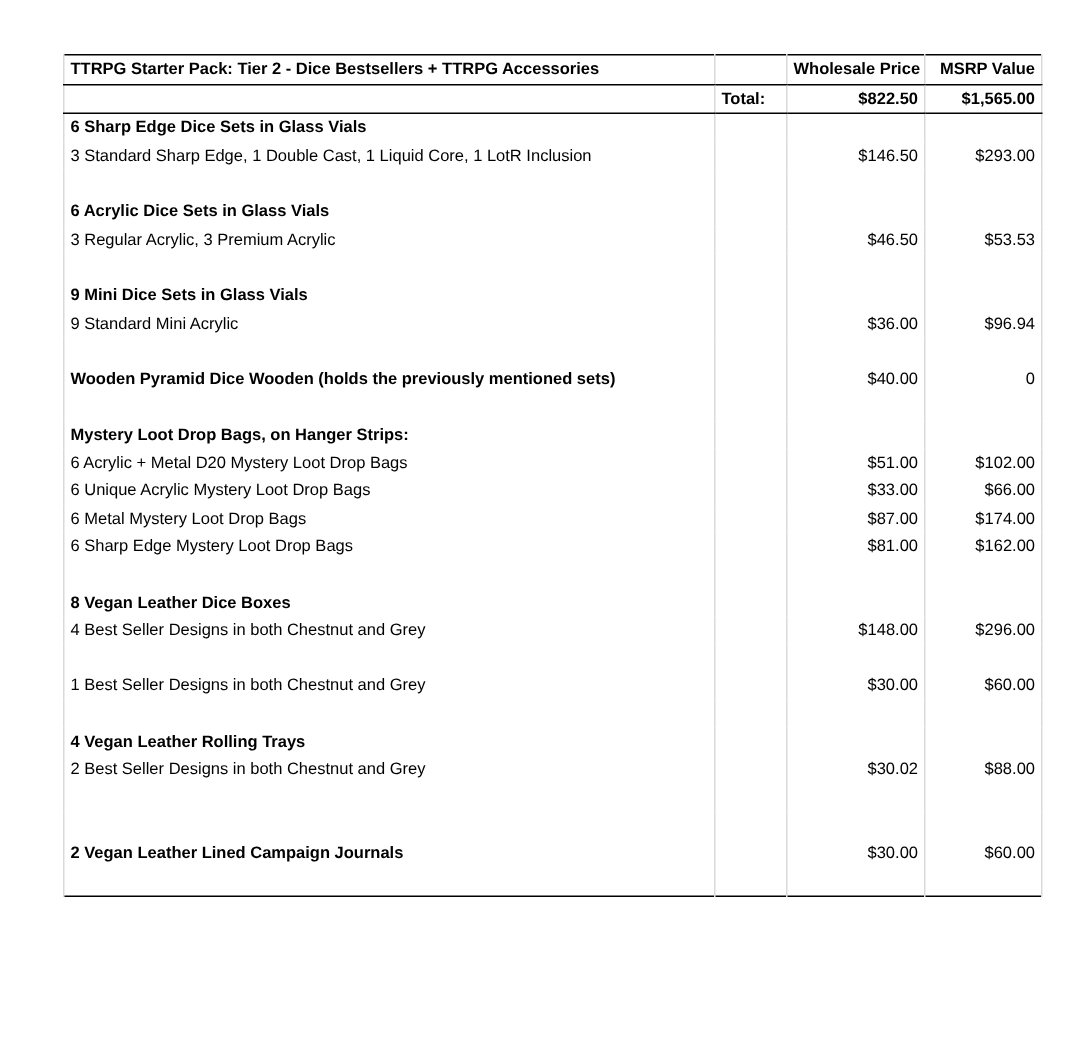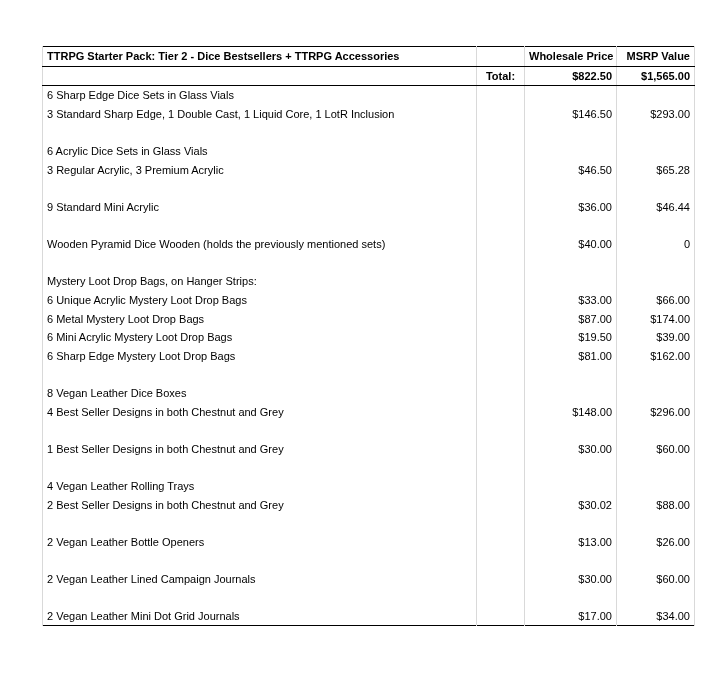--- a/index.html
+++ b/index.html
@@ -15,21 +15,20 @@
     left: 42px;
     top: 36px;
     width: 652px;
   }
   table.grid {
     border-collapse: collapse;
     table-layout: fixed;
     width: 652px;
     font-size: 11px;
     color: #000000;
-    margin-top: 10px;
   }
   table.grid col.c-desc  { width: 434px; }
   table.grid col.c-total { width: 48px; }
   table.grid col.c-whole { width: 92px; }
   table.grid col.c-msrp  { width: 78px; }
 
   table.grid td {
     height: 18.6px;
     padding: 0 4px;
     vertical-align: middle;
@@ -49,22 +48,22 @@
   }
   tr.header-row td {
     font-weight: bold;
     border-bottom: 1px solid #000000;
   }
   tr.totals-row td {
     font-weight: bold;
     border-bottom: 1px solid #000000;
   }
   td.num { text-align: right; }
-  td.lbl-total { text-align: center; font-weight: bold; }
-  td.bold { font-weight: normal; }
+  td.lbl-total { text-align: left; font-weight: bold; }
+  td.bold { font-weight: bold; }
   td.sep-left { border-left: 1px solid #000000; }
   tr.blank-row td { height: 18.6px; }
   .hdr-desc { font-weight: bold; }
 </style>
 </head>
 <body>
 
 <div id="sheet">
   <table class="grid">
     <colgroup>
@@ -107,33 +106,39 @@
         <tr class="data-row">
           <td class="bold">6 Acrylic Dice Sets in Glass Vials</td>
           <td></td>
           <td class="num sep-left"></td>
           <td class="num"></td>
         </tr>
         <tr class="data-row">
           <td>3 Regular Acrylic, 3 Premium Acrylic</td>
           <td></td>
           <td class="num sep-left">$46.50</td>
-          <td class="num">$65.28</td>
-        </tr>
-        <tr class="blank-row">
-          <td></td>
+          <td class="num">$53.53</td>
+        </tr>
+        <tr class="blank-row">
+          <td></td>
+          <td></td>
+          <td class="num sep-left"></td>
+          <td class="num"></td>
+        </tr>
+        <tr class="data-row">
+          <td class="bold">9 Mini Dice Sets in Glass Vials</td>
           <td></td>
           <td class="num sep-left"></td>
           <td class="num"></td>
         </tr>
         <tr class="data-row">
           <td>9 Standard Mini Acrylic</td>
           <td></td>
           <td class="num sep-left">$36.00</td>
-          <td class="num">$46.44</td>
+          <td class="num">$96.94</td>
         </tr>
         <tr class="blank-row">
           <td></td>
           <td></td>
           <td class="num sep-left"></td>
           <td class="num"></td>
         </tr>
         <tr class="data-row">
           <td class="bold">Wooden Pyramid Dice Wooden (holds the previously mentioned sets)</td>
           <td></td>
@@ -146,38 +151,38 @@
           <td class="num sep-left"></td>
           <td class="num"></td>
         </tr>
         <tr class="data-row">
           <td class="bold">Mystery Loot Drop Bags, on Hanger Strips:</td>
           <td></td>
           <td class="num sep-left"></td>
           <td class="num"></td>
         </tr>
         <tr class="data-row">
+          <td>6 Acrylic + Metal D20 Mystery Loot Drop Bags</td>
+          <td></td>
+          <td class="num sep-left">$51.00</td>
+          <td class="num">$102.00</td>
+        </tr>
+        <tr class="data-row">
           <td>6 Unique Acrylic Mystery Loot Drop Bags</td>
           <td></td>
           <td class="num sep-left">$33.00</td>
           <td class="num">$66.00</td>
         </tr>
         <tr class="data-row">
           <td>6 Metal Mystery Loot Drop Bags</td>
           <td></td>
           <td class="num sep-left">$87.00</td>
           <td class="num">$174.00</td>
         </tr>
         <tr class="data-row">
-          <td>6 Mini Acrylic Mystery Loot Drop Bags</td>
-          <td></td>
-          <td class="num sep-left">$19.50</td>
-          <td class="num">$39.00</td>
-        </tr>
-        <tr class="data-row">
           <td>6 Sharp Edge Mystery Loot Drop Bags</td>
           <td></td>
           <td class="num sep-left">$81.00</td>
           <td class="num">$162.00</td>
         </tr>
         <tr class="blank-row">
           <td></td>
           <td></td>
           <td class="num sep-left"></td>
           <td class="num"></td>
@@ -223,45 +228,33 @@
           <td></td>
           <td class="num sep-left">$30.02</td>
           <td class="num">$88.00</td>
         </tr>
         <tr class="blank-row">
           <td></td>
           <td></td>
           <td class="num sep-left"></td>
           <td class="num"></td>
         </tr>
-        <tr class="data-row">
-          <td class="bold">2 Vegan Leather Bottle Openers</td>
-          <td></td>
-          <td class="num sep-left">$13.00</td>
-          <td class="num">$26.00</td>
-        </tr>
         <tr class="blank-row">
           <td></td>
           <td></td>
           <td class="num sep-left"></td>
           <td class="num"></td>
         </tr>
         <tr class="data-row">
           <td class="bold">2 Vegan Leather Lined Campaign Journals</td>
           <td></td>
           <td class="num sep-left">$30.00</td>
           <td class="num">$60.00</td>
         </tr>
         <tr class="blank-row">
           <td></td>
           <td></td>
           <td class="num sep-left"></td>
           <td class="num"></td>
-        </tr>
-        <tr class="data-row">
-          <td class="bold">2 Vegan Leather Mini Dot Grid Journals</td>
-          <td></td>
-          <td class="num sep-left">$17.00</td>
-          <td class="num">$34.00</td>
         </tr>
       </tbody>
   </table>
 </div>
 
 </body></html>

